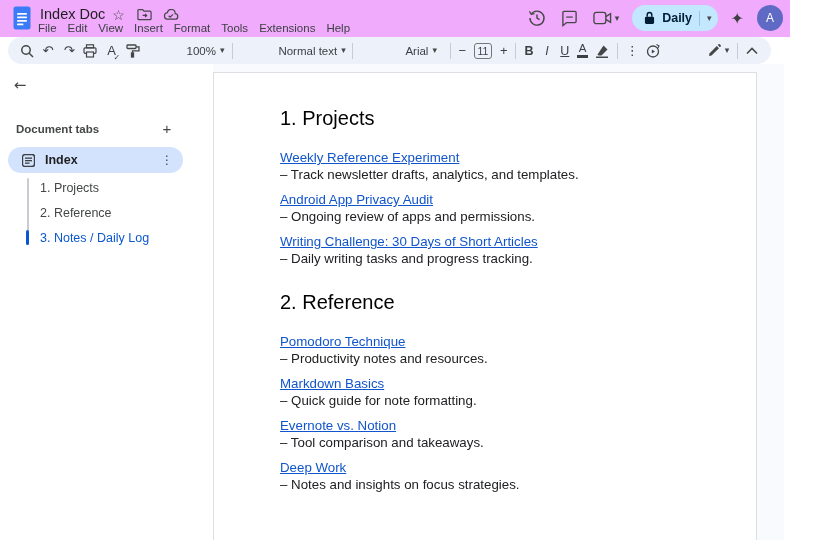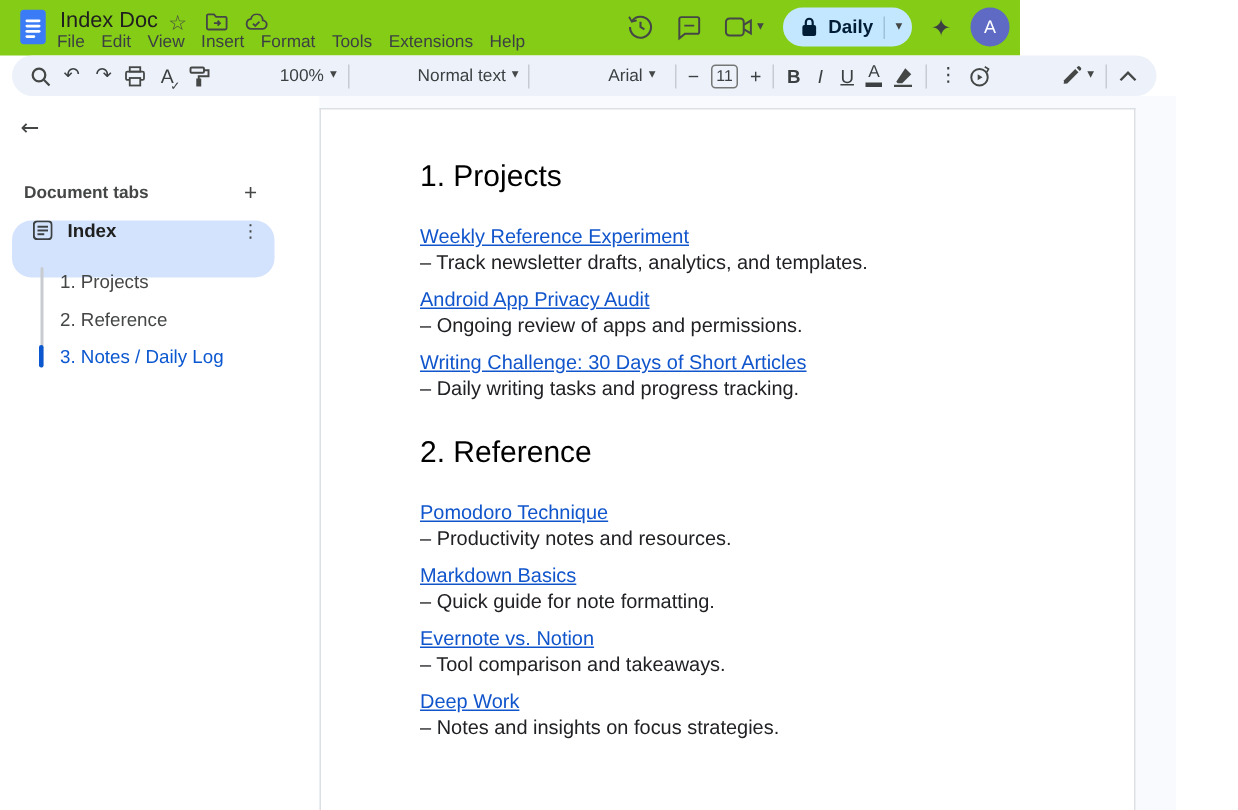--- a/index.html
+++ b/index.html
@@ -1,21 +1,21 @@
 <!DOCTYPE html>
 <html><head>
 <meta charset="utf-8">
 <style>
   * { margin:0; padding:0; box-sizing:border-box; }
   html,body { width:825px; height:540px; overflow:hidden; background:#fff;
               font-family:"Liberation Sans", sans-serif; }
   #app { position:relative; width:825px; height:540px; background:#fff; }
 
   
-  #titlebar { position:absolute; left:0; top:0; width:680px; height:37px; background:#84cc16; }
+  #titlebar { position:absolute; left:0; top:0; width:790px; height:37px; background:#f0abfc; }
   .docs-logo { position:absolute; left:13px; top:6px; }
   .doc-title { position:absolute; left:40px; top:6px; font-size:14.5px; color:#1f1f1f; }
   .title-icons { position:absolute; left:110px; top:6px; display:flex; gap:9px; align-items:center; color:#444746; }
   .tico { width:17px; height:17px; display:flex; align-items:center; justify-content:center; font-size:14px; }
   .menubar { position:absolute; left:38px; top:22px; display:flex; gap:11px; font-size:11.5px; color:#3c4043; }
   .menu-item { cursor:default; }
   .header-right { position:absolute; right:7px; top:5px; display:flex; align-items:center; gap:13px; }
   .hbtn { width:20px; height:20px; display:flex; align-items:center; justify-content:center; color:#444746; }
   .video-group { display:flex; align-items:center; gap:3px; color:#444746; }
   .caret { font-size:9px; color:#444746; font-family:"DejaVu Sans", sans-serif; line-height:1; }
@@ -46,22 +46,22 @@
   .spacer { flex:1; }
   .more-vert { font-family:"DejaVu Sans", sans-serif; font-size:13px; }
 
   
   #sidebar { position:absolute; left:0; top:64px; width:213px; height:476px; background:#fff; }
   .back-btn { position:absolute; left:9px; top:10px; width:22px; height:22px; font-size:15px; color:#444746;
               display:flex; align-items:center; justify-content:center; font-family:"DejaVu Sans",sans-serif; }
   .tabs-header { position:absolute; left:16px; top:56px; width:160px; display:flex; justify-content:space-between; align-items:center; }
   .tabs-header-label { font-size:11.5px; font-weight:bold; color:#444746; }
   .tabs-add { font-size:15px; color:#444746; width:18px; text-align:center; }
-  .tab-pill { position:absolute; left:8px; top:83px; width:175px; height:38px; background:#d3e3fd; border-radius:13px;
-              display:flex; align-items:flex-start; padding:0 10px 0 14px; gap:10px; }
+  .tab-pill { position:absolute; left:8px; top:83px; width:175px; height:26px; background:#d3e3fd; border-radius:13px;
+              display:flex; align-items:center; padding:0 10px 0 14px; gap:10px; }
   .tab-pill-label { font-size:12.5px; font-weight:bold; color:#1f1f1f; flex:1; }
   .tab-more { font-size:12px; color:#444746; font-family:"DejaVu Sans",sans-serif; }
   .tree-line { position:absolute; left:27px; top:114px; width:2px; height:67px; background:#c8cbcf; border-radius:1px; }
   .tree-active { position:absolute; left:26px; top:166px; width:3px; height:15px; background:#0b57d0; border-radius:2px; }
   .tab-child { position:absolute; left:40px; font-size:12.5px; color:#444746; }
   .tab-child.active { color:#0b57d0; }
 
   
   #docarea { position:absolute; left:213px; top:64px; width:571px; height:476px; background:#f8fafd; }
   #page { position:absolute; left:213px; top:72px; width:544px; height:468px; background:#fff;

